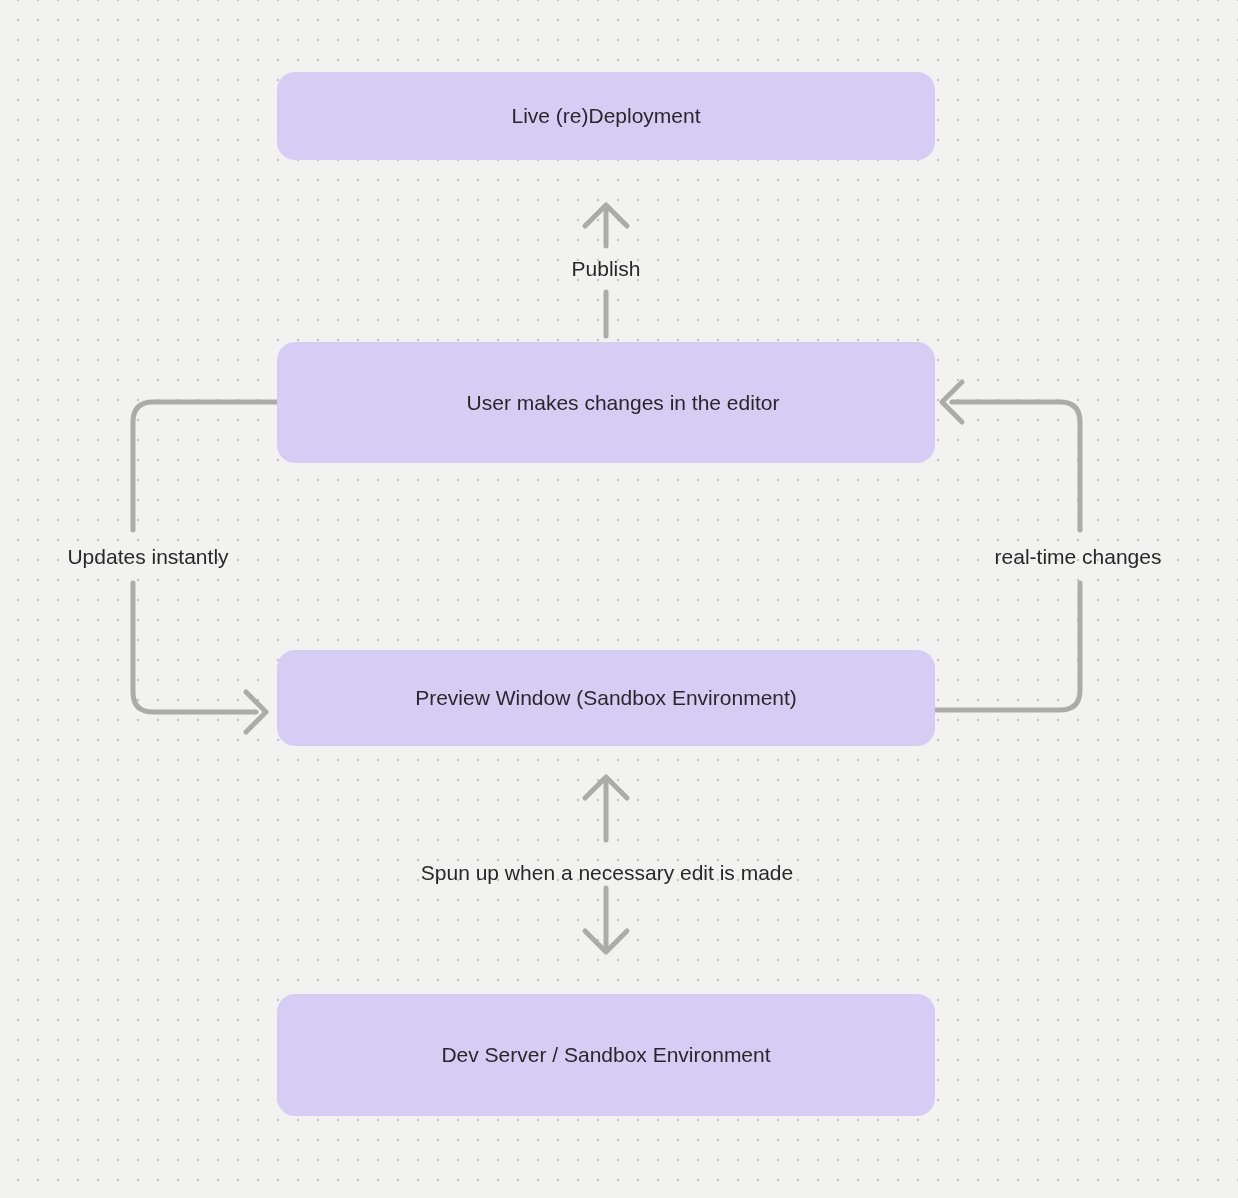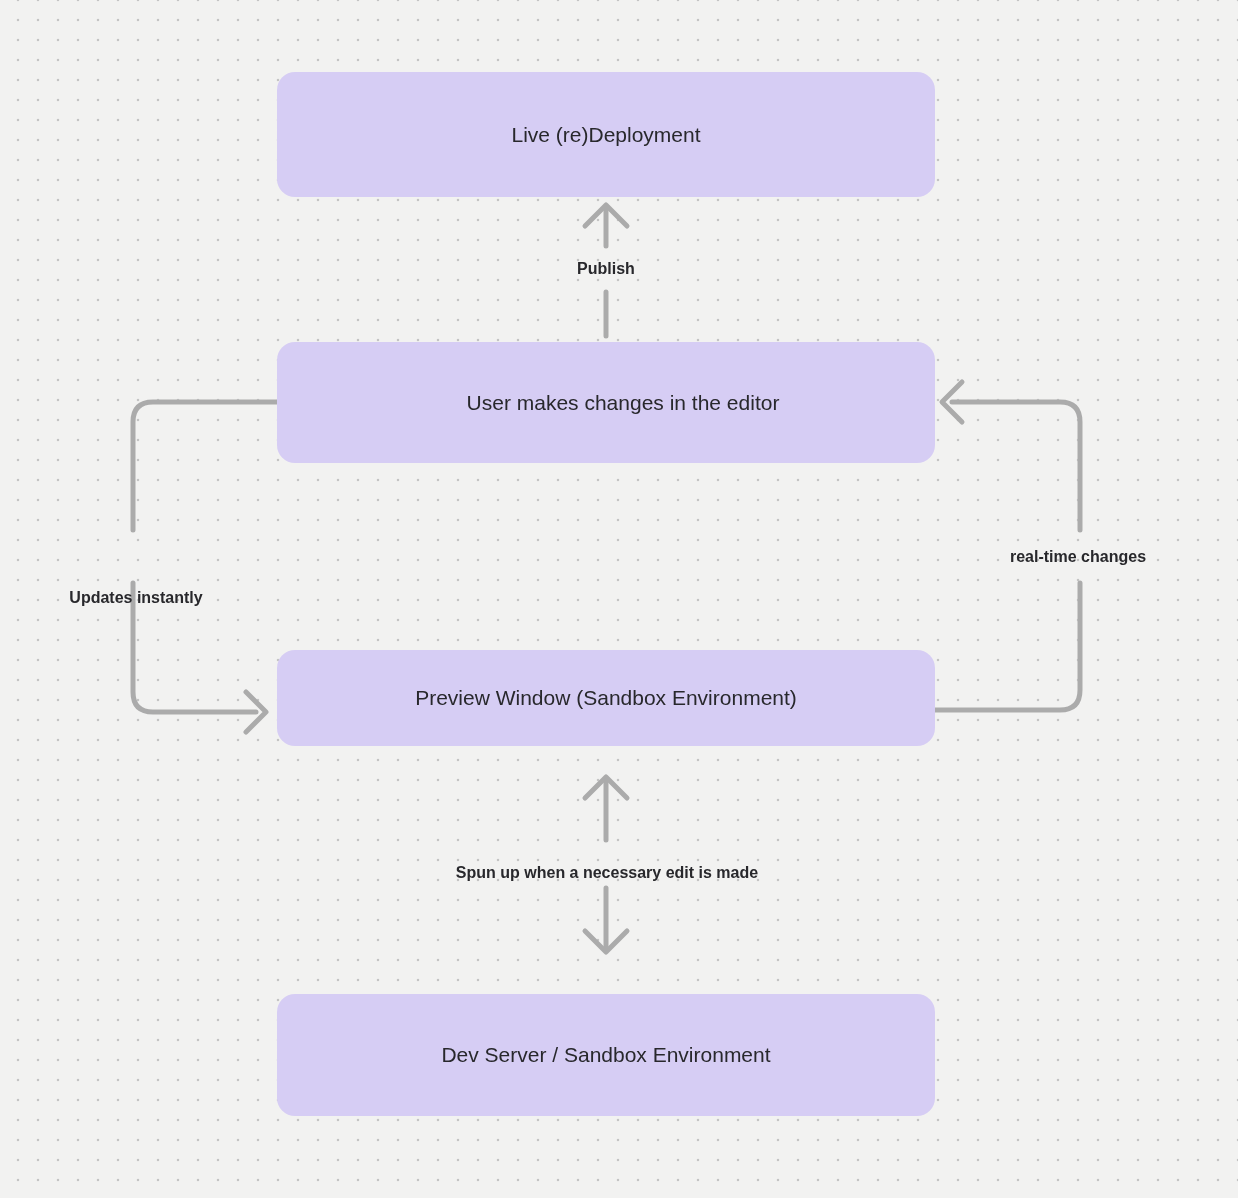--- a/index.html
+++ b/index.html
@@ -49,34 +49,33 @@
     background: var(--node-fill);
     border-radius: 18px;
     display: flex;
     align-items: center;
     justify-content: center;
     color: var(--text);
     font-size: 21px;
     line-height: 1.2;
     text-align: center;
   }
-  .node-0 { top: 72px;  height: 125px; }
+  .node-0 { top: 72px;  height: 88px; }
   .node-1 { top: 342px; height: 121px; padding-left: 34px; }
   .node-2 { top: 650px; height: 96px; }
   .node-3 { top: 994px; height: 122px; }
   .edge-label {
     position: absolute;
     transform: translate(-50%, -50%);
     color: var(--text);
-    font-size: 16px;
+    font-size: 21px;
     white-space: nowrap;
-    font-weight: bold;
   }
   .label-publish  { left: 606px;  top: 269px; }
-  .label-updates  { left: 136px;  top: 557px; margin-top: 41px; }
+  .label-updates  { left: 148px;  top: 557px; }
   .label-realtime { left: 1078px; top: 557px; }
   .label-spun     { left: 607px;  top: 867px; margin-top: 6px; }
 </style>
 </head>
 <body>
 
 <div class="canvas">
 
   <svg class="edges" width="1238" height="1198" viewBox="0 0 1238 1198" aria-hidden="true">
 

